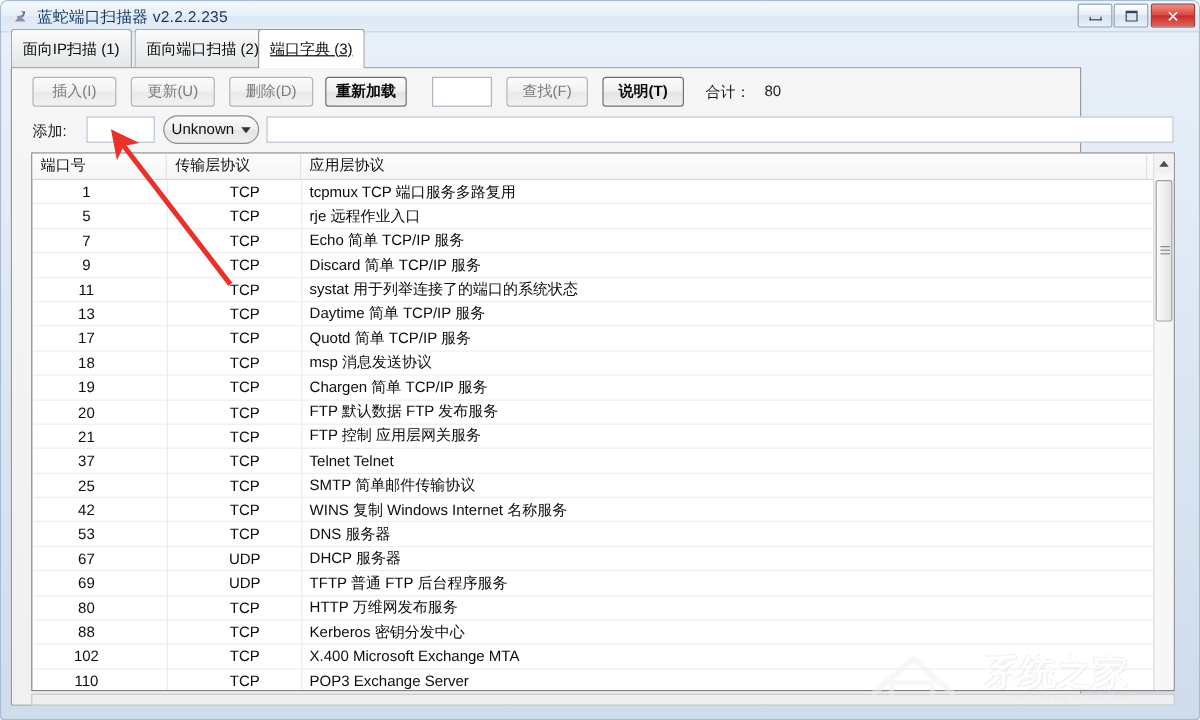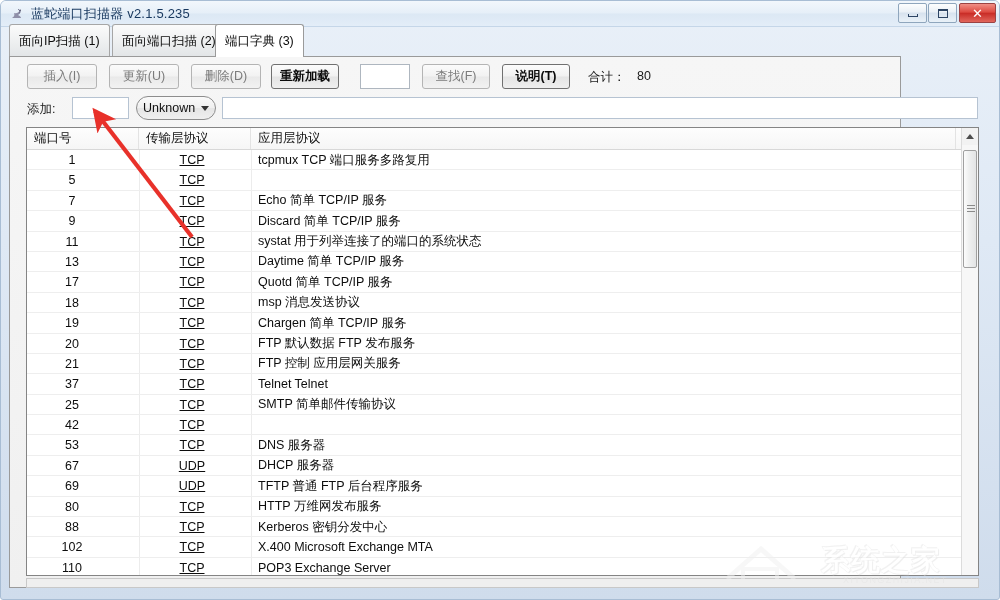--- a/index.html
+++ b/index.html
@@ -85,21 +85,21 @@
     white-space: nowrap;
   }
   .tab.active {
     height: 24px;
     background: #ffffff;
     border-color: #9a9a9a;
     z-index: 3;
   }
   #tab0 { left: 0; }
   #tab1 { left: 103px; }
-  #tab2 { left: 206px; }
+  #tab2 { left: 206px; text-decoration: underline; }
 
   
   #tabpage {
     position: absolute; left: 2px; top: 29px;
     width: 892px; height: 532px;
     background: #f2f2f2;
     border: 1px solid #9a9a9a;
   }
   #tabpage-inner {
     position: absolute; left: 0; top: 0; right: 0; bottom: 0;
@@ -223,21 +223,21 @@
     border-bottom: 1px solid #eeeeee;
   }
   .cell {
     position: absolute; top: 0; height: 20px;
     display: flex; align-items: center;
     font-size: 12.5px; color: #0d0d0d;
     white-space: nowrap;
     overflow: hidden;
   }
   .c-port { left: 0;   width: 112px; justify-content: center; padding-right: 22px; }
-  .c-tl   { left: 112px; width: 112px; justify-content: center; padding-right: 6px; text-decoration: underline; }
+  .c-tl   { left: 124px; width: 112px; justify-content: center; padding-right: 6px; }
   .c-al   { left: 224px; width: 700px; padding-left: 7px; }
 
   .vline {
     position: absolute; top: 22px; bottom: 0;
     width: 1px; background: #ececec;
   }
   #vl1 { left: 112px; }
   #vl2 { left: 224px; }
 
   
@@ -317,21 +317,21 @@
 <div id="window">
 
   <div id="titlebar">
 
     <svg id="app-icon" viewBox="0 0 16 16">
       <path d="M3 12c2-1 3-3 2-5 3 1 5-1 6-3 1 2 0 4-2 5 2 1 3 2 3 3H3z" fill="#8f8fa8"></path>
       <path d="M9 3.4c1.2.3 2 1.2 2 2.3 0 .8-.5 1.5-1.2 1.9" fill="none" stroke="#6b6b88" stroke-width="1"></path>
       <circle cx="11.2" cy="4.2" r="0.7" fill="#3b3b55"></circle>
     </svg>
 
-    <div id="title-text">蓝蛇端口扫描器 v2.1.5.235</div>
+    <div id="title-text">蓝蛇端口扫描器 v2.2.2.235</div>
 
     <div class="wbtn" id="btn-min">
       <div class="glyph">
           <span class="min-bar"></span>
         </div>
     </div>
     <div class="wbtn" id="btn-max">
       <div class="glyph">
           <span class="max-box"></span>
         </div>
@@ -388,20 +388,21 @@
 
           <div id="tbody">
               <div class="row">
                 <div class="cell c-port">1</div>
                 <div class="cell c-tl">TCP</div>
                 <div class="cell c-al">tcpmux TCP 端口服务多路复用</div>
               </div>
               <div class="row">
                 <div class="cell c-port">5</div>
                 <div class="cell c-tl">TCP</div>
+                <div class="cell c-al">rje 远程作业入口</div>
               </div>
               <div class="row">
                 <div class="cell c-port">7</div>
                 <div class="cell c-tl">TCP</div>
                 <div class="cell c-al">Echo 简单 TCP/IP 服务</div>
               </div>
               <div class="row">
                 <div class="cell c-port">9</div>
                 <div class="cell c-tl">TCP</div>
                 <div class="cell c-al">Discard 简单 TCP/IP 服务</div>
@@ -447,20 +448,21 @@
                 <div class="cell c-al">Telnet Telnet</div>
               </div>
               <div class="row">
                 <div class="cell c-port">25</div>
                 <div class="cell c-tl">TCP</div>
                 <div class="cell c-al">SMTP 简单邮件传输协议</div>
               </div>
               <div class="row">
                 <div class="cell c-port">42</div>
                 <div class="cell c-tl">TCP</div>
+                <div class="cell c-al">WINS 复制 Windows Internet 名称服务</div>
               </div>
               <div class="row">
                 <div class="cell c-port">53</div>
                 <div class="cell c-tl">TCP</div>
                 <div class="cell c-al">DNS 服务器</div>
               </div>
               <div class="row">
                 <div class="cell c-port">67</div>
                 <div class="cell c-tl">UDP</div>
                 <div class="cell c-al">DHCP 服务器</div>

